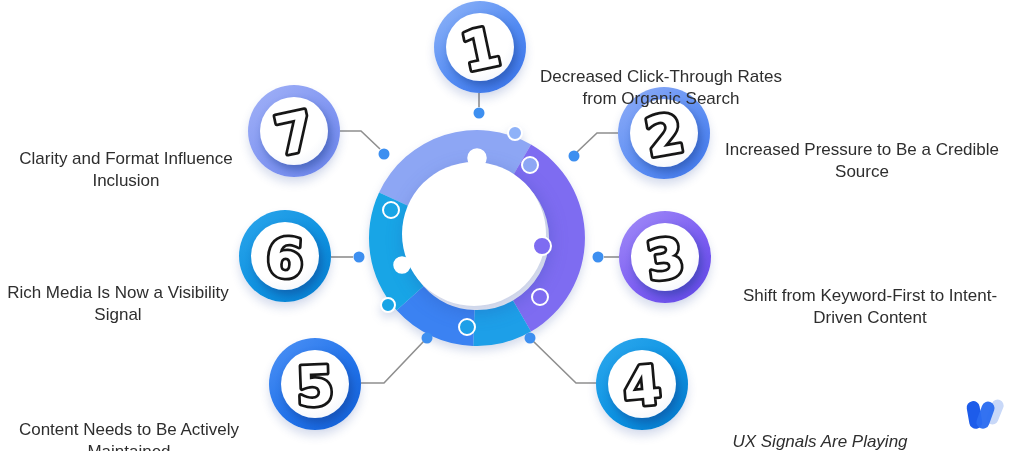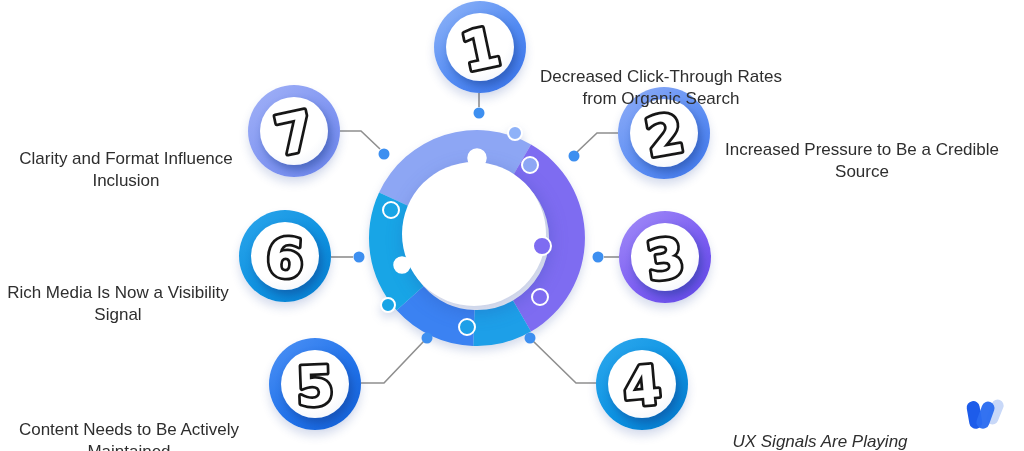--- a/index.html
+++ b/index.html
@@ -154,20 +154,22 @@
       <svg class="num r7" viewBox="0 0 68 68">
         <text x="34" y="55">7</text>
       </svg>
     </div>
   </div>
 
   <div class="label l1">Decreased Click-Through Rates
 from Organic Search</div>
   <div class="label l2">Increased Pressure to Be a Credible
 Source</div>
+  <div class="label l3">Shift from Keyword-First to Intent-
+Driven Content</div>
   <div class="label l4">UX Signals Are Playing
 a Bigger Role</div>
   <div class="label l5">Content Needs to Be Actively
 Maintained</div>
   <div class="label l6">Rich Media Is Now a Visibility
 Signal</div>
   <div class="label l7">Clarity and Format Influence
 Inclusion</div>
 
   <svg class="logo" viewBox="0 0 52 44">

